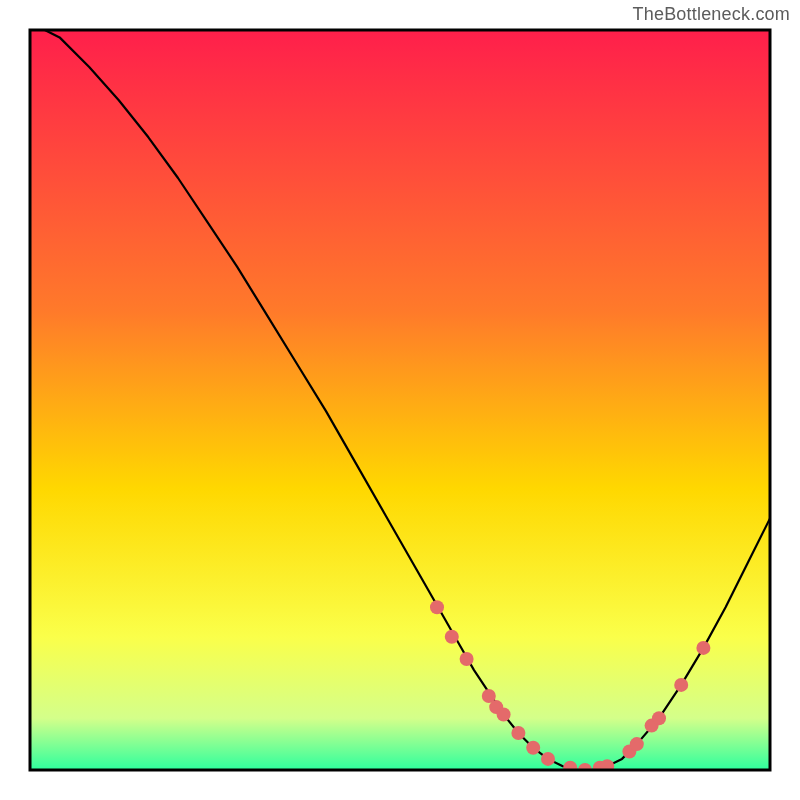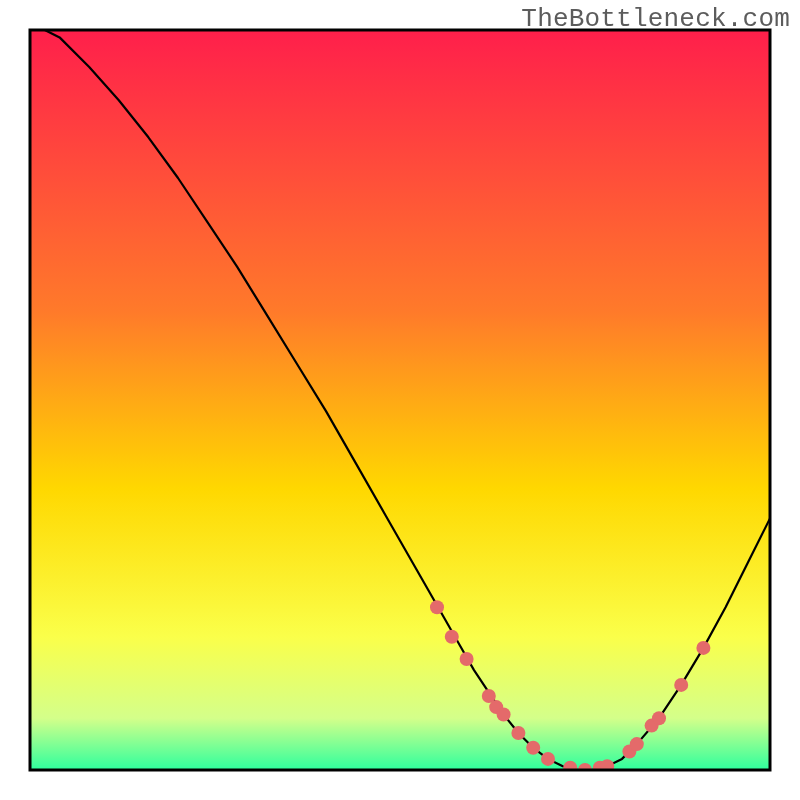--- a/index.html
+++ b/index.html
@@ -12,22 +12,22 @@
   }
   .chart-wrap {
     position: relative;
     width: 800px;
     height: 800px;
   }
   .watermark {
     position: absolute;
     top: 4px;
     right: 10px;
-    font-family: Liberation Mono, monospace;
-    font-size: 26px;
+    font-family: Liberation Sans, sans-serif;
+    font-size: 18px;
     font-weight: 500;
     color: #5c5c5c;
     letter-spacing: 0.2px;
   }
   svg {
     display: block;
   }
 </style>
 </head>
 <body>

